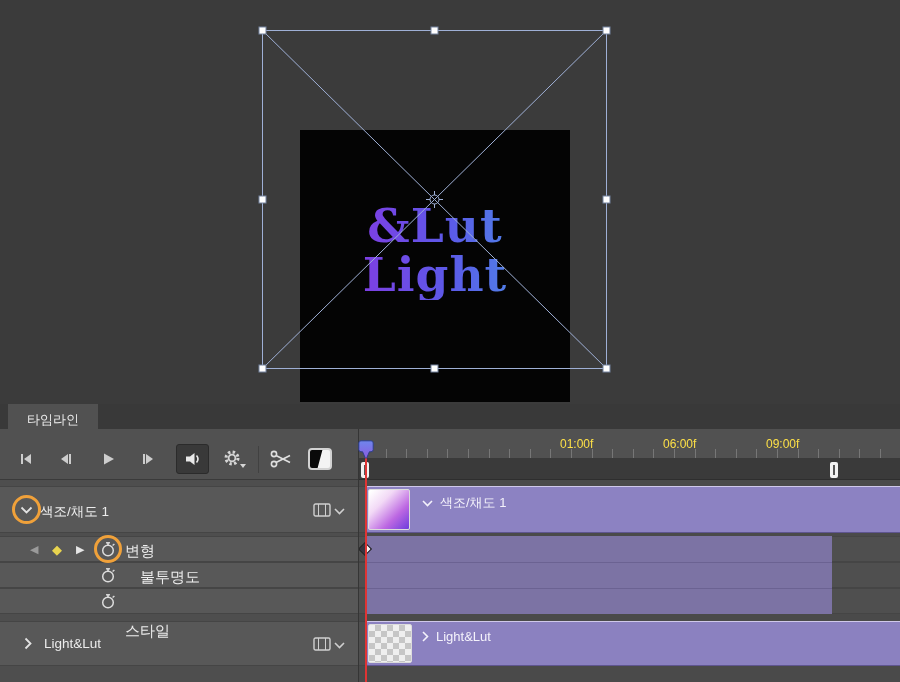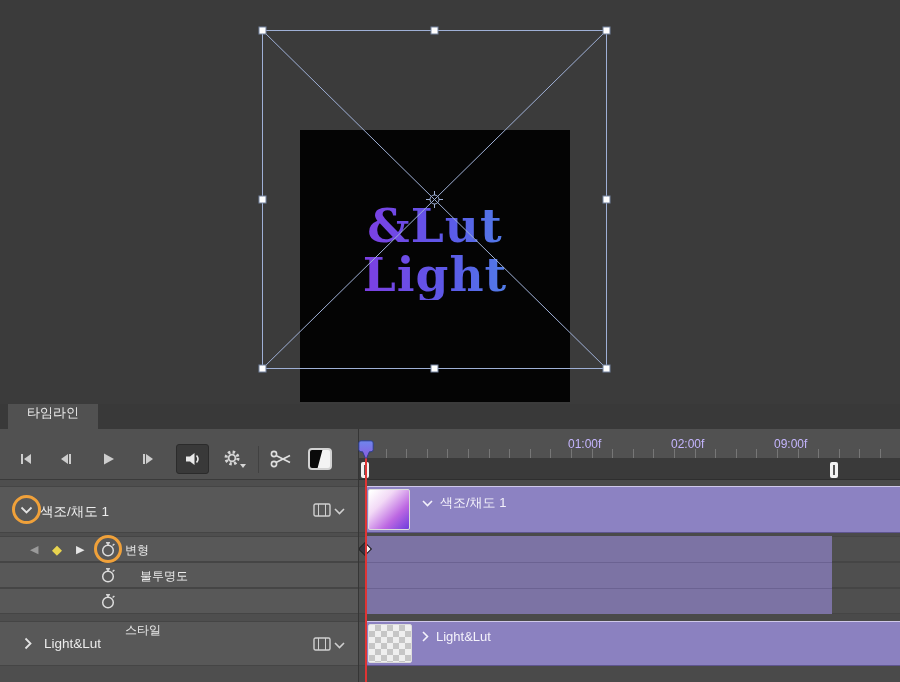--- a/index.html
+++ b/index.html
@@ -11,54 +11,54 @@
   .logo { position:absolute; left:285px; top:202px; width:300px; text-align:center;
           font-family:"DejaVu Serif", serif; font-weight:700; font-size:47px; line-height:1.04;
           background:linear-gradient(90deg,#9030e0 10%,#5b5ae8 55%,#46a2e6 95%);
           -webkit-background-clip:text; background-clip:text; color:transparent; letter-spacing:1px; }
   .logo span { display:block; }
   .xform { position:absolute; left:0; top:0; width:900px; height:420px; pointer-events:none; }
 
   
   .tabbar { position:absolute; left:0; top:404px; width:900px; height:25px; background:#393939; }
   .tab { position:absolute; left:8px; top:404px; width:90px; height:25px; background:#515151;
-         color:#ececec; font-size:13px; display:flex; align-items:flex-start; justify-content:center; }
+         color:#ececec; font-size:13px; display:flex; align-items:flex-end; justify-content:center; }
   .panel { position:absolute; left:0; top:429px; width:900px; height:253px; background:#515151; }
 
   .toolbar { position:absolute; left:0; top:429px; width:358px; height:51px; background:#515151; border-bottom:1px solid #3a3a3a; }
   .tbtn { position:absolute; width:28px; height:26px; top:446px; display:flex; align-items:center; justify-content:center; cursor:pointer; }
   .audio-btn { position:absolute; left:176px; top:444px; width:33px; height:30px; background:#393939;
                border:1px solid #2b2b2b; border-radius:3px; display:flex; align-items:center; justify-content:center; }
   .vsep { position:absolute; left:258px; top:446px; width:1px; height:27px; background:#414141; }
   .transition-icon { position:absolute; left:308px; top:448px; width:24px; height:22px; border:2px solid #d2d2d2;
                      border-radius:4px; background:linear-gradient(105deg,#0a0a0a 48%,#f3f3f3 52%); }
 
   
   .ruler-top { position:absolute; left:358px; top:429px; width:542px; height:29px; background:#515151; }
-  .ruler-label { position:absolute; top:437px; font-size:12px; color:#c4b5fd;margin-left:8px; }
+  .ruler-label { position:absolute; top:437px; font-size:12px; color:#fde047; }
   .ruler-ticks { position:absolute; left:365px; top:449px; width:535px; height:9px;
                  background:repeating-linear-gradient(90deg,#7d7d7d 0 1px,transparent 1px 20.6px); opacity:.85; }
   .ruler-bottom { position:absolute; left:358px; top:458px; width:542px; height:22px; background:#3a3a3a; border-bottom:1px solid #2e2e2e; }
   .wa-tab { position:absolute; top:462px; width:8px; height:16px; background:#f2f2f2; border-radius:2px; }
   .wa-tab::after { content:""; position:absolute; left:3px; top:3px; width:1.5px; height:10px; background:#555; }
 
   
   .tracksL { position:absolute; left:0; top:480px; width:358px; height:202px; background:#4e4e4e; }
   .tracksR { position:absolute; left:358px; top:480px; width:542px; height:202px; background:#4a4a4a; }
   .vdivider { position:absolute; left:358px; top:429px; width:1px; height:253px; background:#353535; z-index:30; }
 
   .rowL { position:absolute; left:0; width:358px; background:#585858; border-top:1px solid #454545; border-bottom:1px solid #454545; }
   .rowR { position:absolute; left:359px; width:541px; background:#4f4f4f; border-top:1px solid #454545; border-bottom:1px solid #454545; }
   .r1 { top:486px; height:47px; }
   .r2 { top:536px; height:26px; }
   .r3 { top:562px; height:26px; }
   .r4 { top:588px; height:26px; }
   .r5 { top:621px; height:45px; }
 
-  .row-label { position:absolute; font-size:12px; color:#ececec; white-space:nowrap; }
+  .row-label { position:absolute; font-size:15px; color:#ececec; white-space:nowrap; }
   .kf-glyph { position:absolute; font-size:11px; }
 
   
   .clip { position:absolute; left:365px; width:535px; background:#8c82c2; border-top:1px solid #cfc8ea;
           border-left:1px solid #6a5f9e; border-bottom:1px solid #5f5590; border-radius:3px 0 0 3px; z-index:10; }
   .clip1 { top:486px; height:47px; }
   .clip5 { top:621px; height:45px; background:#8b81c0; }
   .band { position:absolute; left:365px; width:467px; background:#7c73a4; z-index:5; }
   .b2 { top:536px; height:26px; }
   .b3 { top:562px; height:26px; border-top:1px solid #6b6292; }
@@ -172,21 +172,21 @@
       <circle cx="5" cy="16" r="2.6" fill="none" stroke="#dedede" stroke-width="1.6"></circle>
       <line x1="7" y1="7.5" x2="21" y2="14.5" stroke="#dedede" stroke-width="1.6"></line>
       <line x1="7" y1="14.5" x2="21" y2="7.5" stroke="#dedede" stroke-width="1.6"></line>
     </svg>
   </div>
 
   <div class="transition-icon"></div>
 
   <div class="ruler-top"></div>
   <span class="ruler-label" style="left:560px">01:00f</span>
-  <span class="ruler-label" style="left:663px">02:00f</span>
+  <span class="ruler-label" style="left:663px">06:00f</span>
   <span class="ruler-label" style="left:766px">09:00f</span>
   <div class="ruler-ticks"></div>
   <div class="ruler-bottom"></div>
   <div class="wa-tab" style="left:361px"></div>
   <div class="wa-tab" style="left:830px"></div>
 
   <div class="tracksL"></div>
   <div class="tracksR"></div>
   <div class="vdivider"></div>
 

